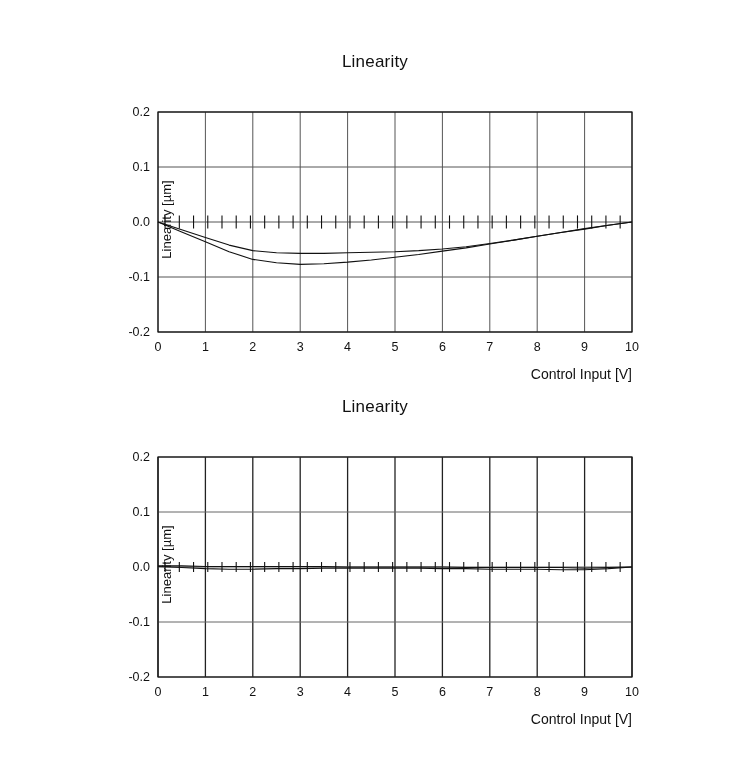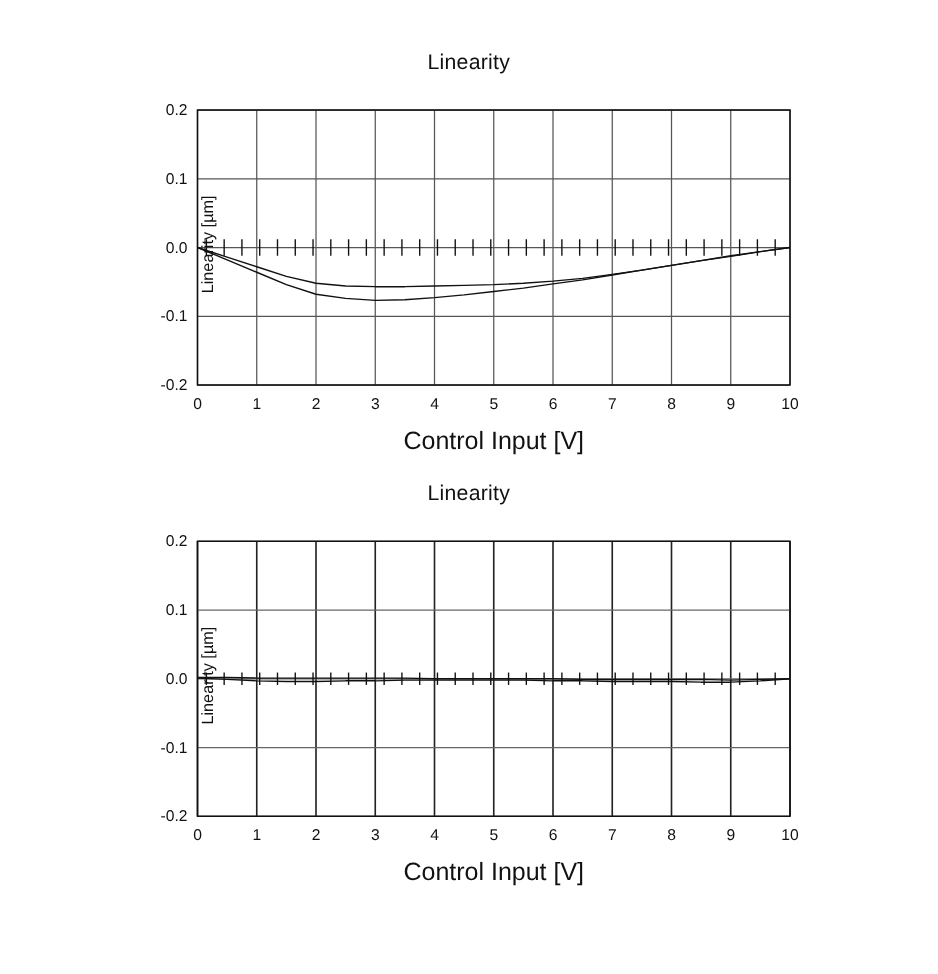--- a/index.html
+++ b/index.html
@@ -21,21 +21,21 @@
     width: 750px;
   }
   #chart-block-0 { top: 40px; height: 330px; }
   #chart-block-1 { top: 385px; height: 340px; }
 
   .chart-title {
     text-align: center;
     font-size: 17px;
     font-weight: normal;
     color: #111;
-    margin: 0;
+    margin: 12px;
     padding: 0;
     letter-spacing: 0.2px;
   }
   .plot-wrap {
     position: relative;
     width: 750px;
   }
   .ylabel {
     position: absolute;
     left: 96px;
@@ -46,22 +46,22 @@
     transform: rotate(-90deg);
     transform-origin: center center;
     color: #111;
     white-space: nowrap;
   }
   .xlabel {
     position: absolute;
     left: 158px;
     top: 282px;
     width: 474px;
-    text-align: center;
-    font-size: 20px;
+    text-align: right;
+    font-size: 14px;
     color: #111;
   }
   svg { display: block; }
   .tick-text {
     font-family: "Liberation Sans", sans-serif;
     font-size: 12.5px;
     fill: #111;
   }
 </style>
 </head>

